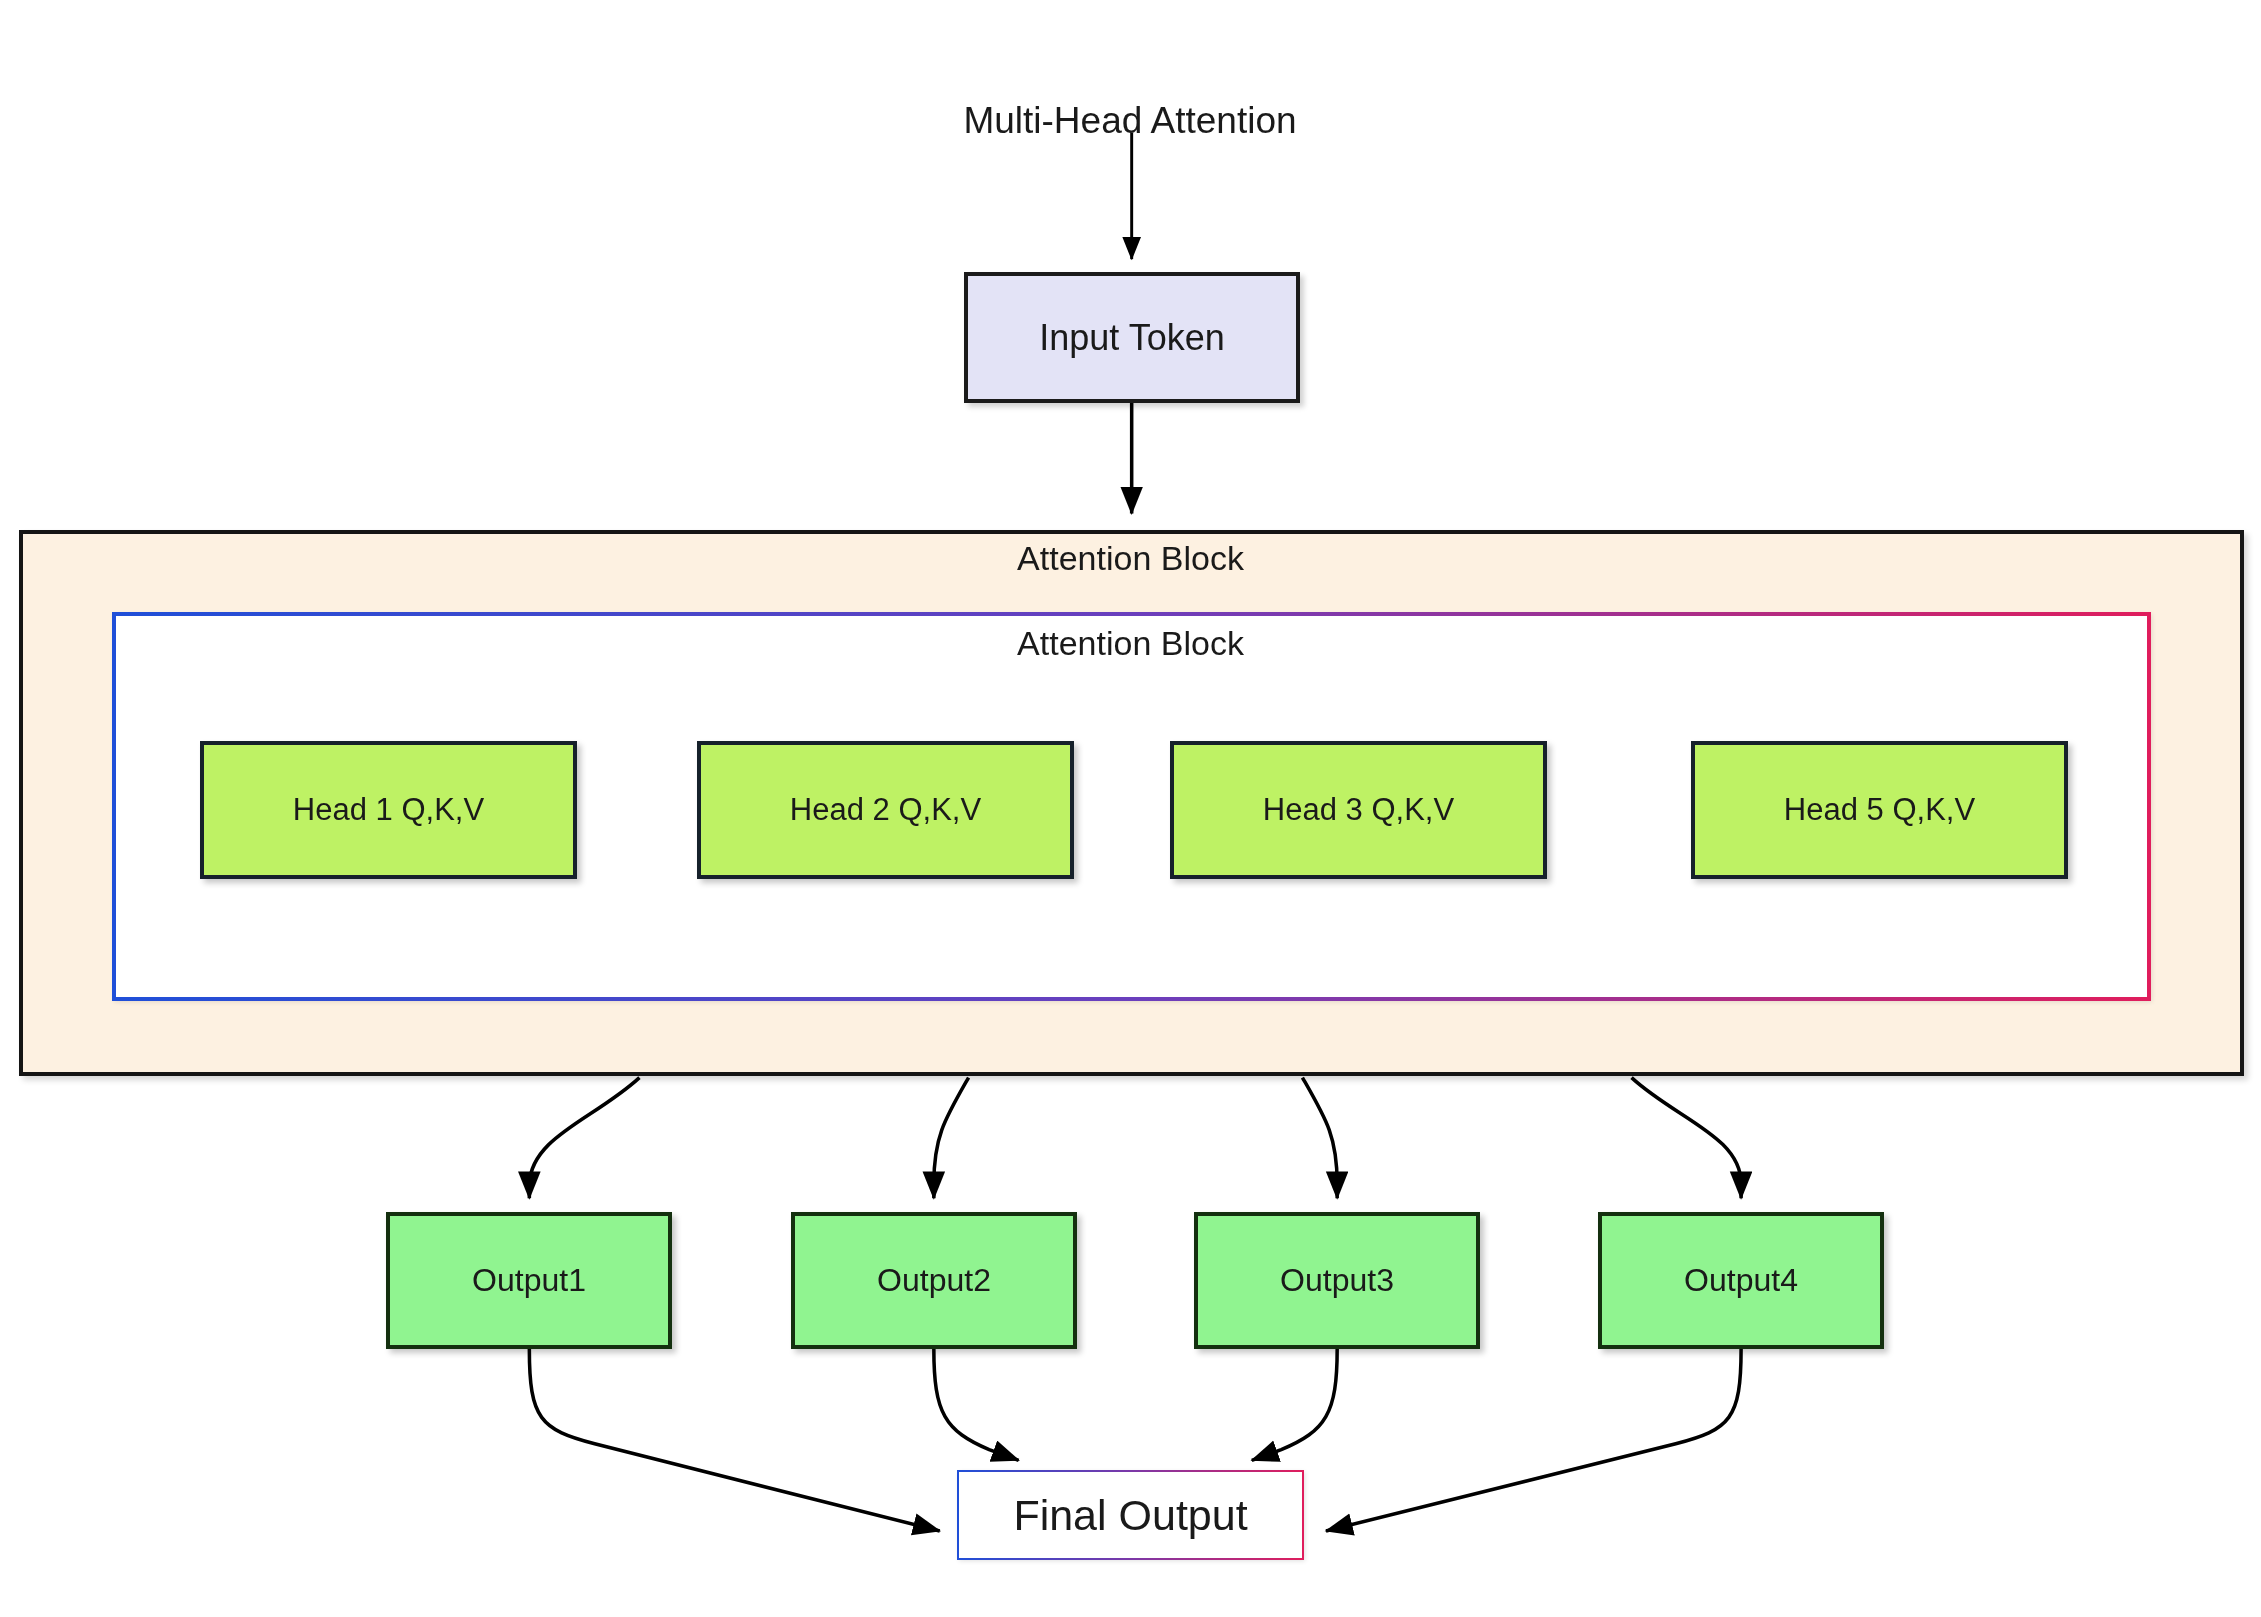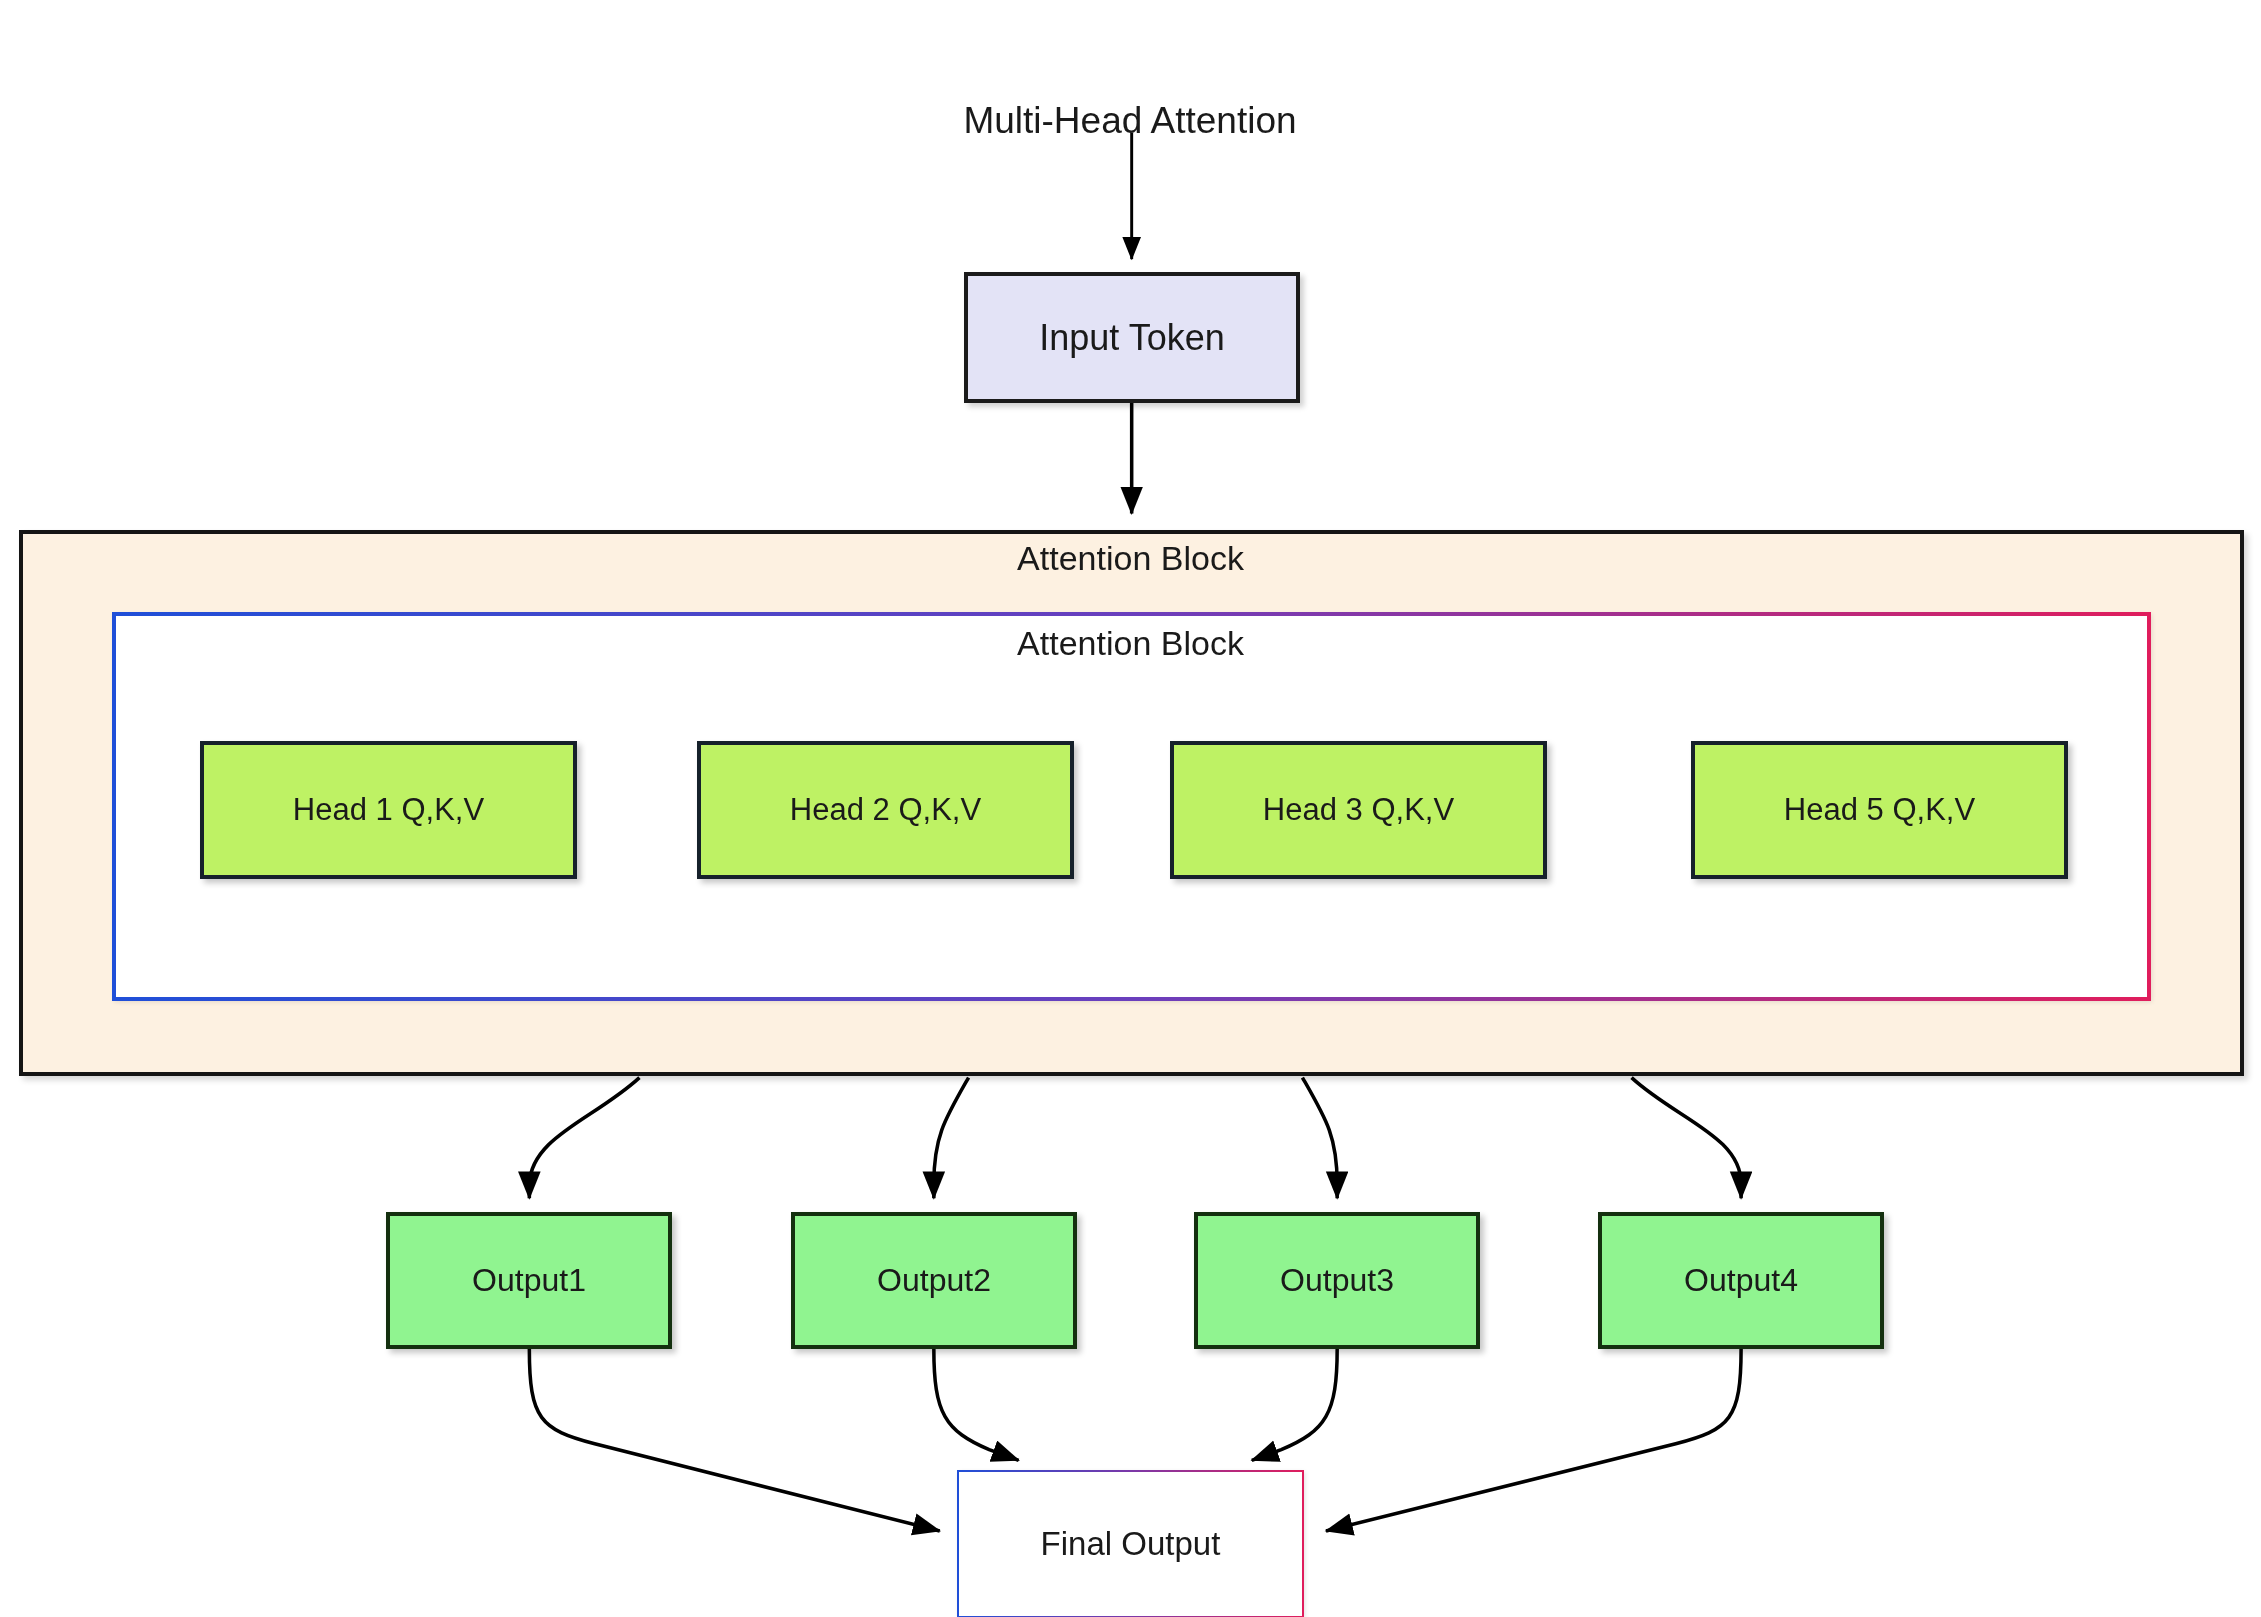--- a/index.html
+++ b/index.html
@@ -140,23 +140,23 @@
   #output-1 { left: 386px; }
   #output-2 { left: 791px; }
   #output-3 { left: 1194px; }
   #output-4 { left: 1598px; }
 
   
   #final-output {
     left: 957px;
     top: 1470px;
     width: 347px;
-    height: 148px;
+    height: 90px;
     background: #ffffff;
-    font-size: 33px;
+    font-size: 43px;
     padding: 0;
     background-image:
       linear-gradient(#ffffff, #ffffff),
       linear-gradient(90deg, #1f4fd8 0%, #7b38a8 50%, #e01d5c 100%);
     background-origin: border-box;
     background-clip: content-box, border-box;
     border: 2.9px solid transparent;
     box-shadow: 2.4px 2.4px 4.7px rgba(0,0,0,0.12);
   }
 </style>

